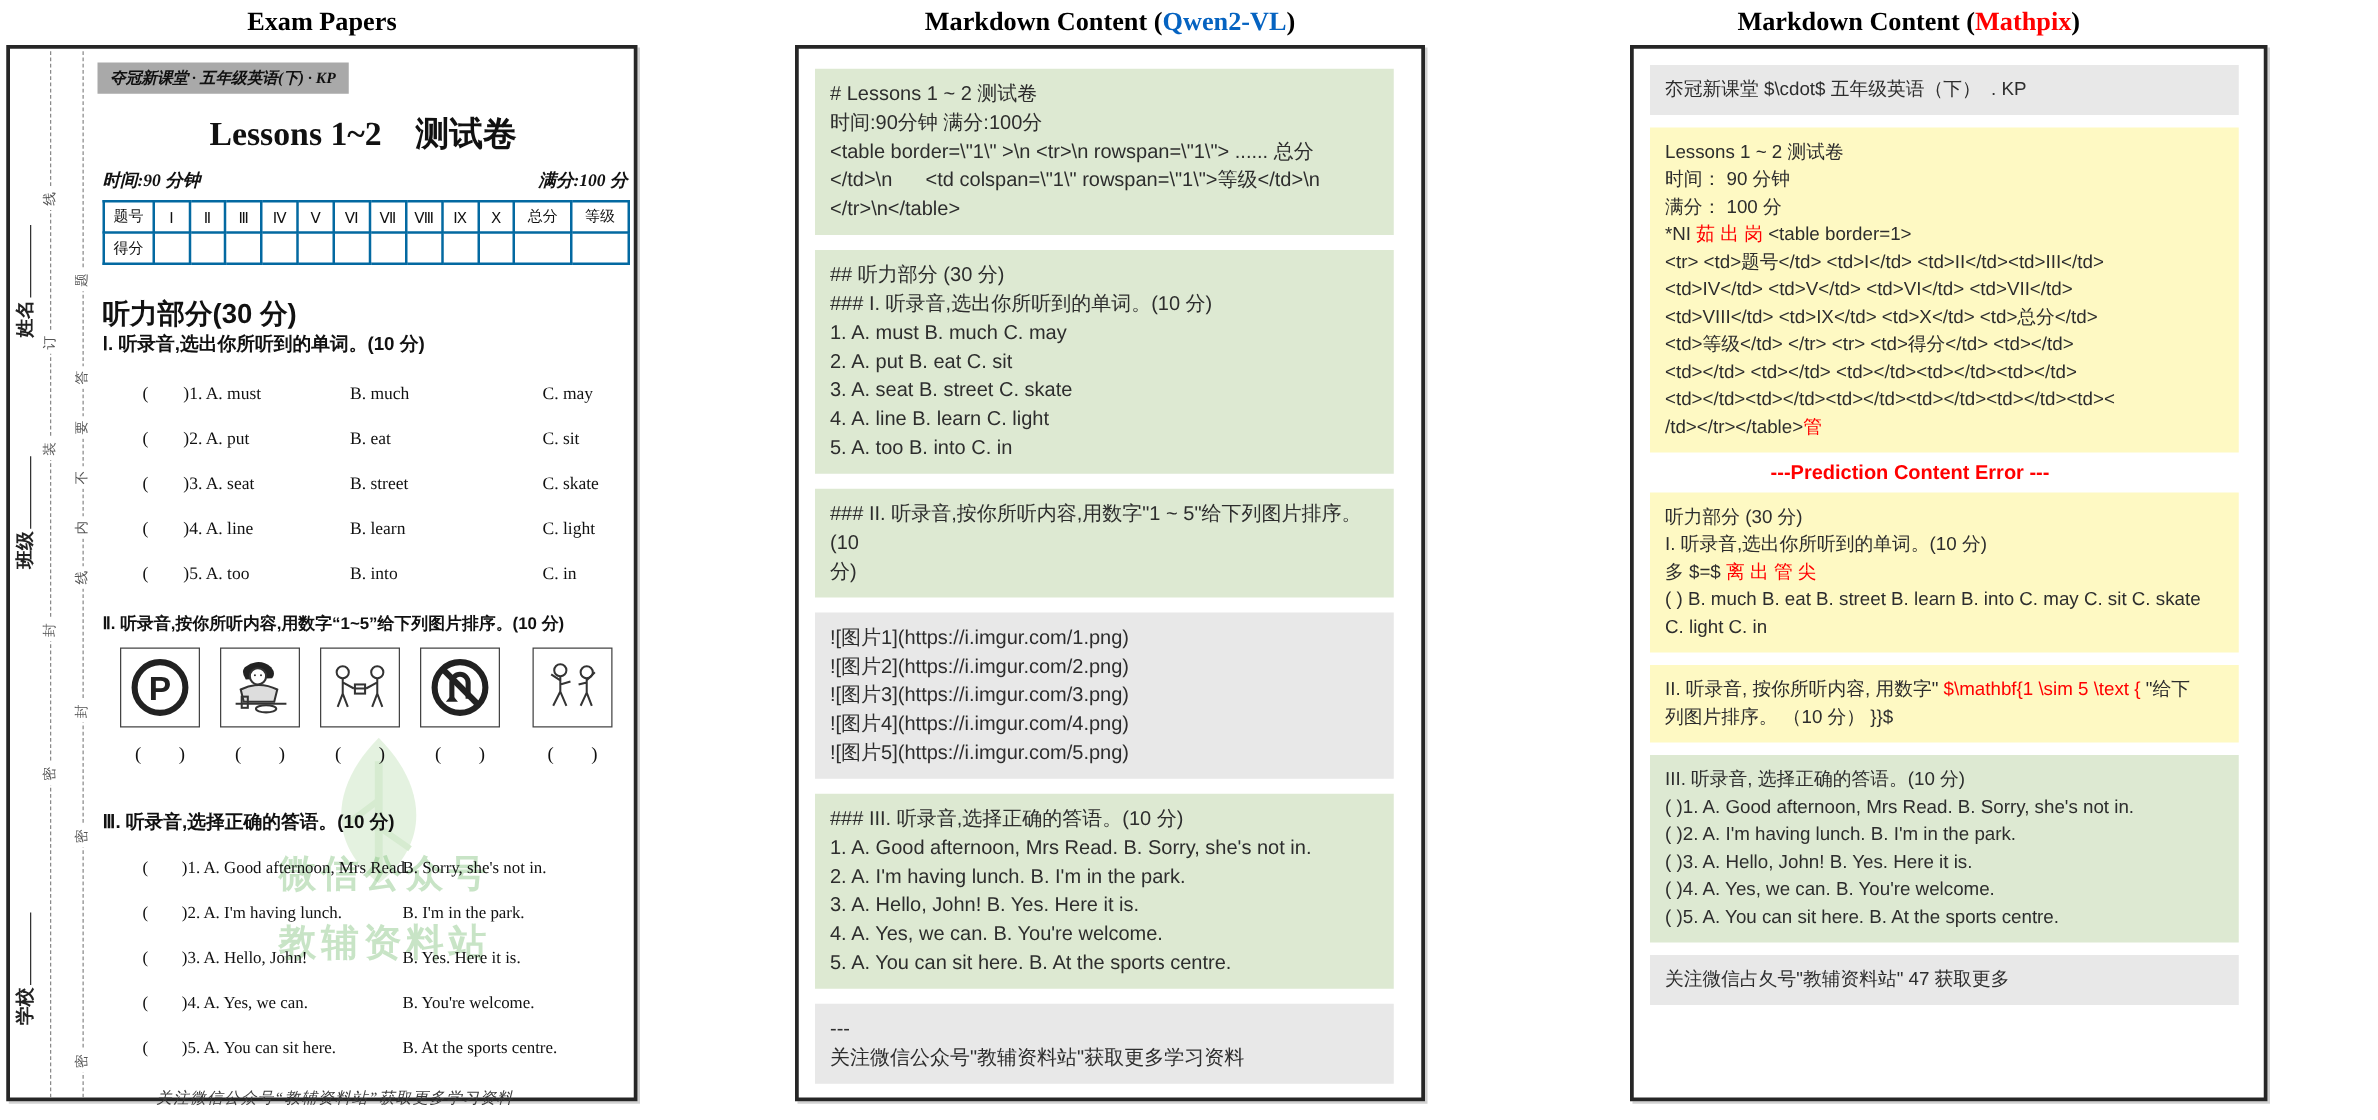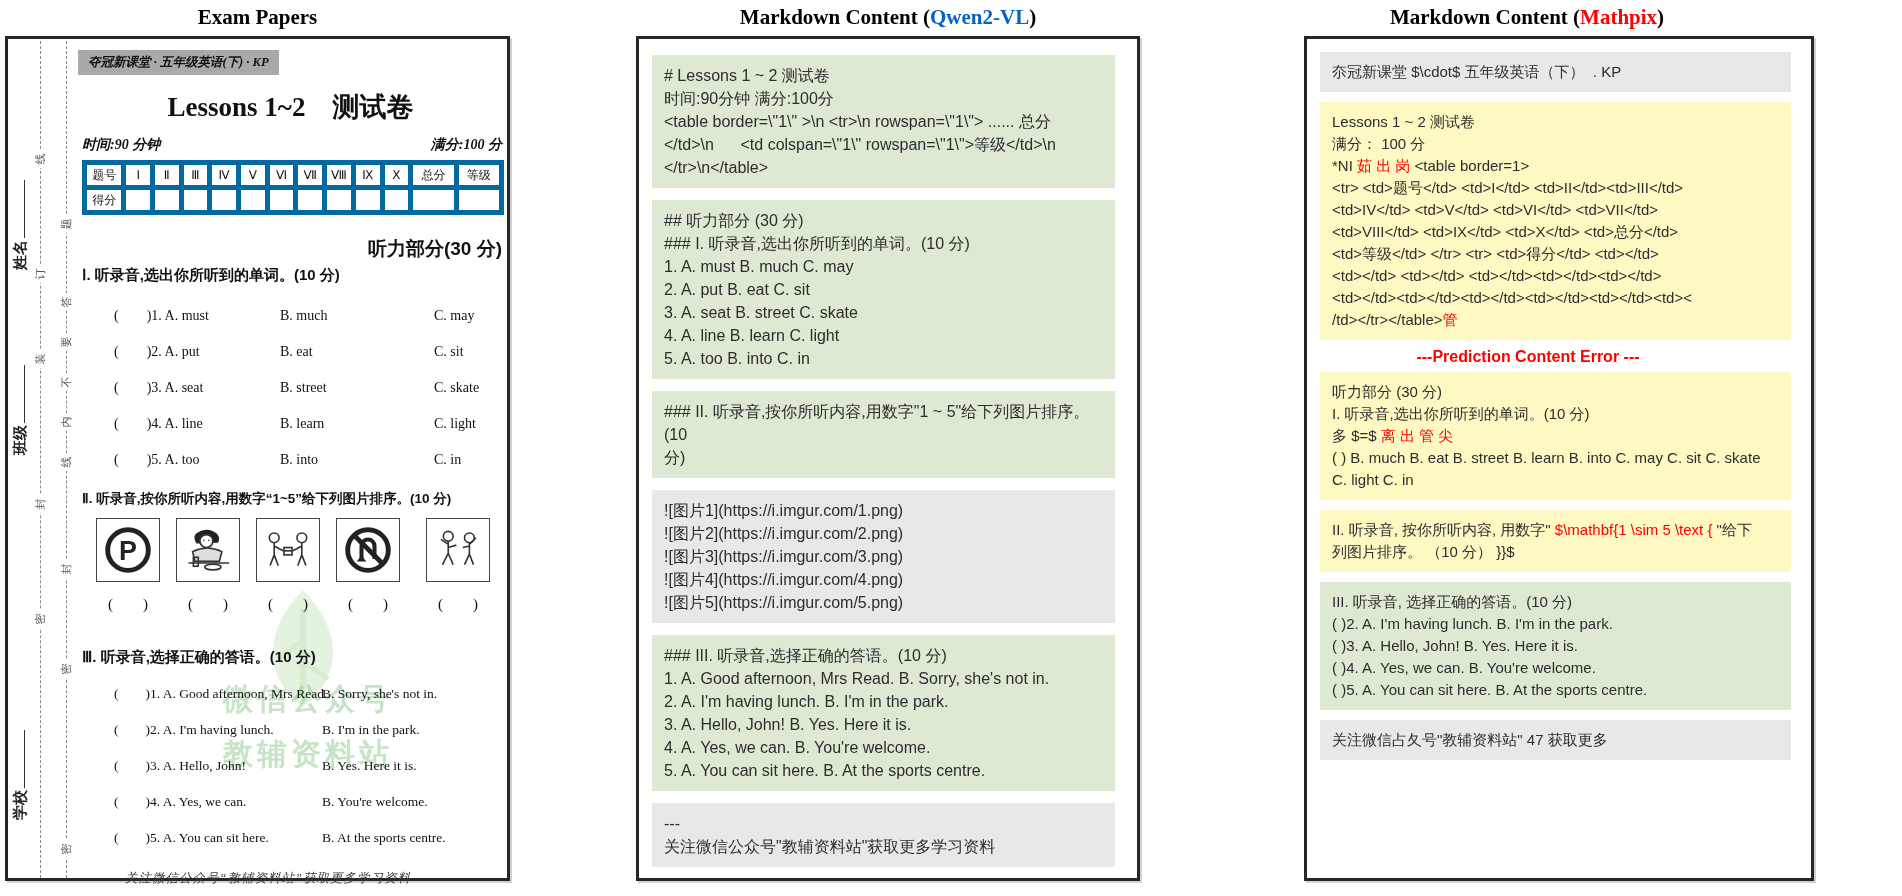--- a/index.html
+++ b/index.html
@@ -35,23 +35,23 @@
           font:bold 15px "Liberation Sans",sans-serif;color:#222;}
   .vfield .ul{display:inline-block;width:58px;border-bottom:1.5px solid #333;height:14px;margin-left:2px;}
   .band{position:absolute;left:70px;top:11px;background:#a9a9a9;color:#101010;
         font:bold italic 12.5px "Liberation Serif",serif;padding:4px 10px;}
   .exam-title{position:absolute;left:70px;top:50px;width:425px;text-align:center;
               font:bold 27px "Liberation Serif",serif;color:#111;}
   .time-row{position:absolute;left:74px;top:97px;width:420px;display:flex;justify-content:space-between;
             font:bold 14px "Liberation Serif",serif;font-style:italic;color:#111;}
   .score-table{position:absolute;left:74px;top:121px;width:422px;border-collapse:collapse;
                font-size:12px;color:#111;}
-  .score-table td{border:5px solid #0369a1;height:25px;text-align:center;padding:0;}
-  .sec-center{position:absolute;left:74px;top:197px;width:420px;text-align:right;
-              font-weight:bold;font-size:19px;color:#111;}
+  .score-table td{border:2px solid #0369a1;height:25px;text-align:center;padding:0;}
+  .sec-center{position:absolute;left:74px;top:197px;width:420px;text-align:left;
+              font-weight:bold;font-size:22px;color:#111;}
   .q-title{position:absolute;left:74px;width:424px;font-weight:bold;color:#111;}
   .opt-row{position:absolute;left:74px;width:426px;height:20px;
            font:14px "Liberation Serif",serif;color:#111;white-space:pre;}
   .opt-row span{position:absolute;top:0;}
   .imgbox{position:absolute;width:64px;height:64px;border:1.5px solid #444;background:#fff;padding:5px;}
   .pblank{position:absolute;width:64px;text-align:center;font:15px "Liberation Serif",serif;color:#111;white-space:pre;}
   .page-num{position:absolute;left:74px;top:856px;width:420px;text-align:right;
             font:bold 14px "Liberation Serif",serif;color:#111;}
   .page-num .dash{display:inline-block;width:18px;border-top:1.2px solid #333;vertical-align:middle;margin:0 8px;}
   .exam-footer{position:absolute;left:30px;top:831px;width:460px;text-align:center;
@@ -260,20 +260,21 @@
     </div>
 </div>
 
 <div class="panel" id="mathpix-panel">
   <div>
       <div class="md-block bg-grey">
         <div class="md-line">夵冠新课堂 $\cdot$ 五年级英语（下）  . KP</div>
       </div>
       <div class="md-block bg-salmon">
         <div class="md-line">Lessons 1 ~ 2 测试卷</div>
+        <div class="md-line">时间： 90 分钟</div>
         <div class="md-line">满分： 100 分</div>
         <div class="md-line"><span>*NI </span><span class="red">茹 出 岗</span><span> &lt;table border=1&gt;</span></div>
         <div class="md-line">&lt;tr&gt; &lt;td&gt;题号&lt;/td&gt; &lt;td&gt;I&lt;/td&gt; &lt;td&gt;II&lt;/td&gt;&lt;td&gt;III&lt;/td&gt;</div>
         <div class="md-line">&lt;td&gt;IV&lt;/td&gt; &lt;td&gt;V&lt;/td&gt; &lt;td&gt;VI&lt;/td&gt; &lt;td&gt;VII&lt;/td&gt;</div>
         <div class="md-line">&lt;td&gt;VIII&lt;/td&gt; &lt;td&gt;IX&lt;/td&gt; &lt;td&gt;X&lt;/td&gt; &lt;td&gt;总分&lt;/td&gt;</div>
         <div class="md-line">&lt;td&gt;等级&lt;/td&gt; &lt;/tr&gt; &lt;tr&gt; &lt;td&gt;得分&lt;/td&gt; &lt;td&gt;&lt;/td&gt;</div>
         <div class="md-line">&lt;td&gt;&lt;/td&gt; &lt;td&gt;&lt;/td&gt; &lt;td&gt;&lt;/td&gt;&lt;td&gt;&lt;/td&gt;&lt;td&gt;&lt;/td&gt;</div>
         <div class="md-line">&lt;td&gt;&lt;/td&gt;&lt;td&gt;&lt;/td&gt;&lt;td&gt;&lt;/td&gt;&lt;td&gt;&lt;/td&gt;&lt;td&gt;&lt;/td&gt;&lt;td&gt;&lt;</div>
         <div class="md-line"><span>/td&gt;&lt;/tr&gt;&lt;/table&gt;</span><span class="red">管</span></div>
       </div>
@@ -284,20 +285,21 @@
         <div class="md-line"><span>多 $=$ </span><span class="red">离 出 管 尖</span></div>
         <div class="md-line">( ) B. much B. eat B. street B. learn B. into C. may C. sit C. skate</div>
         <div class="md-line">C. light C. in</div>
       </div>
       <div class="md-block bg-salmon">
         <div class="md-line"><span>II. 听录音, 按你所听内容, 用数字" </span><span class="red">$\mathbf{1 \sim 5 \text {</span><span> "给下</span></div>
         <div class="md-line">列图片排序。 （10 分） }}$</div>
       </div>
       <div class="md-block bg-green">
         <div class="md-line">III. 听录音, 选择正确的答语。(10 分)</div>
+        <div class="md-line">( )1. A. Good afternoon, Mrs Read. B. Sorry, she's not in.</div>
         <div class="md-line">( )2. A. I'm having lunch. B. I'm in the park.</div>
         <div class="md-line">( )3. A. Hello, John! B. Yes. Here it is.</div>
         <div class="md-line">( )4. A. Yes, we can. B. You're welcome.</div>
         <div class="md-line">( )5. A. You can sit here. B. At the sports centre.</div>
       </div>
       <div class="md-block bg-grey">
         <div class="md-line">关注微信占夂号"教辅资料站" 47 获取更多</div>
       </div>
     </div>
 </div>

